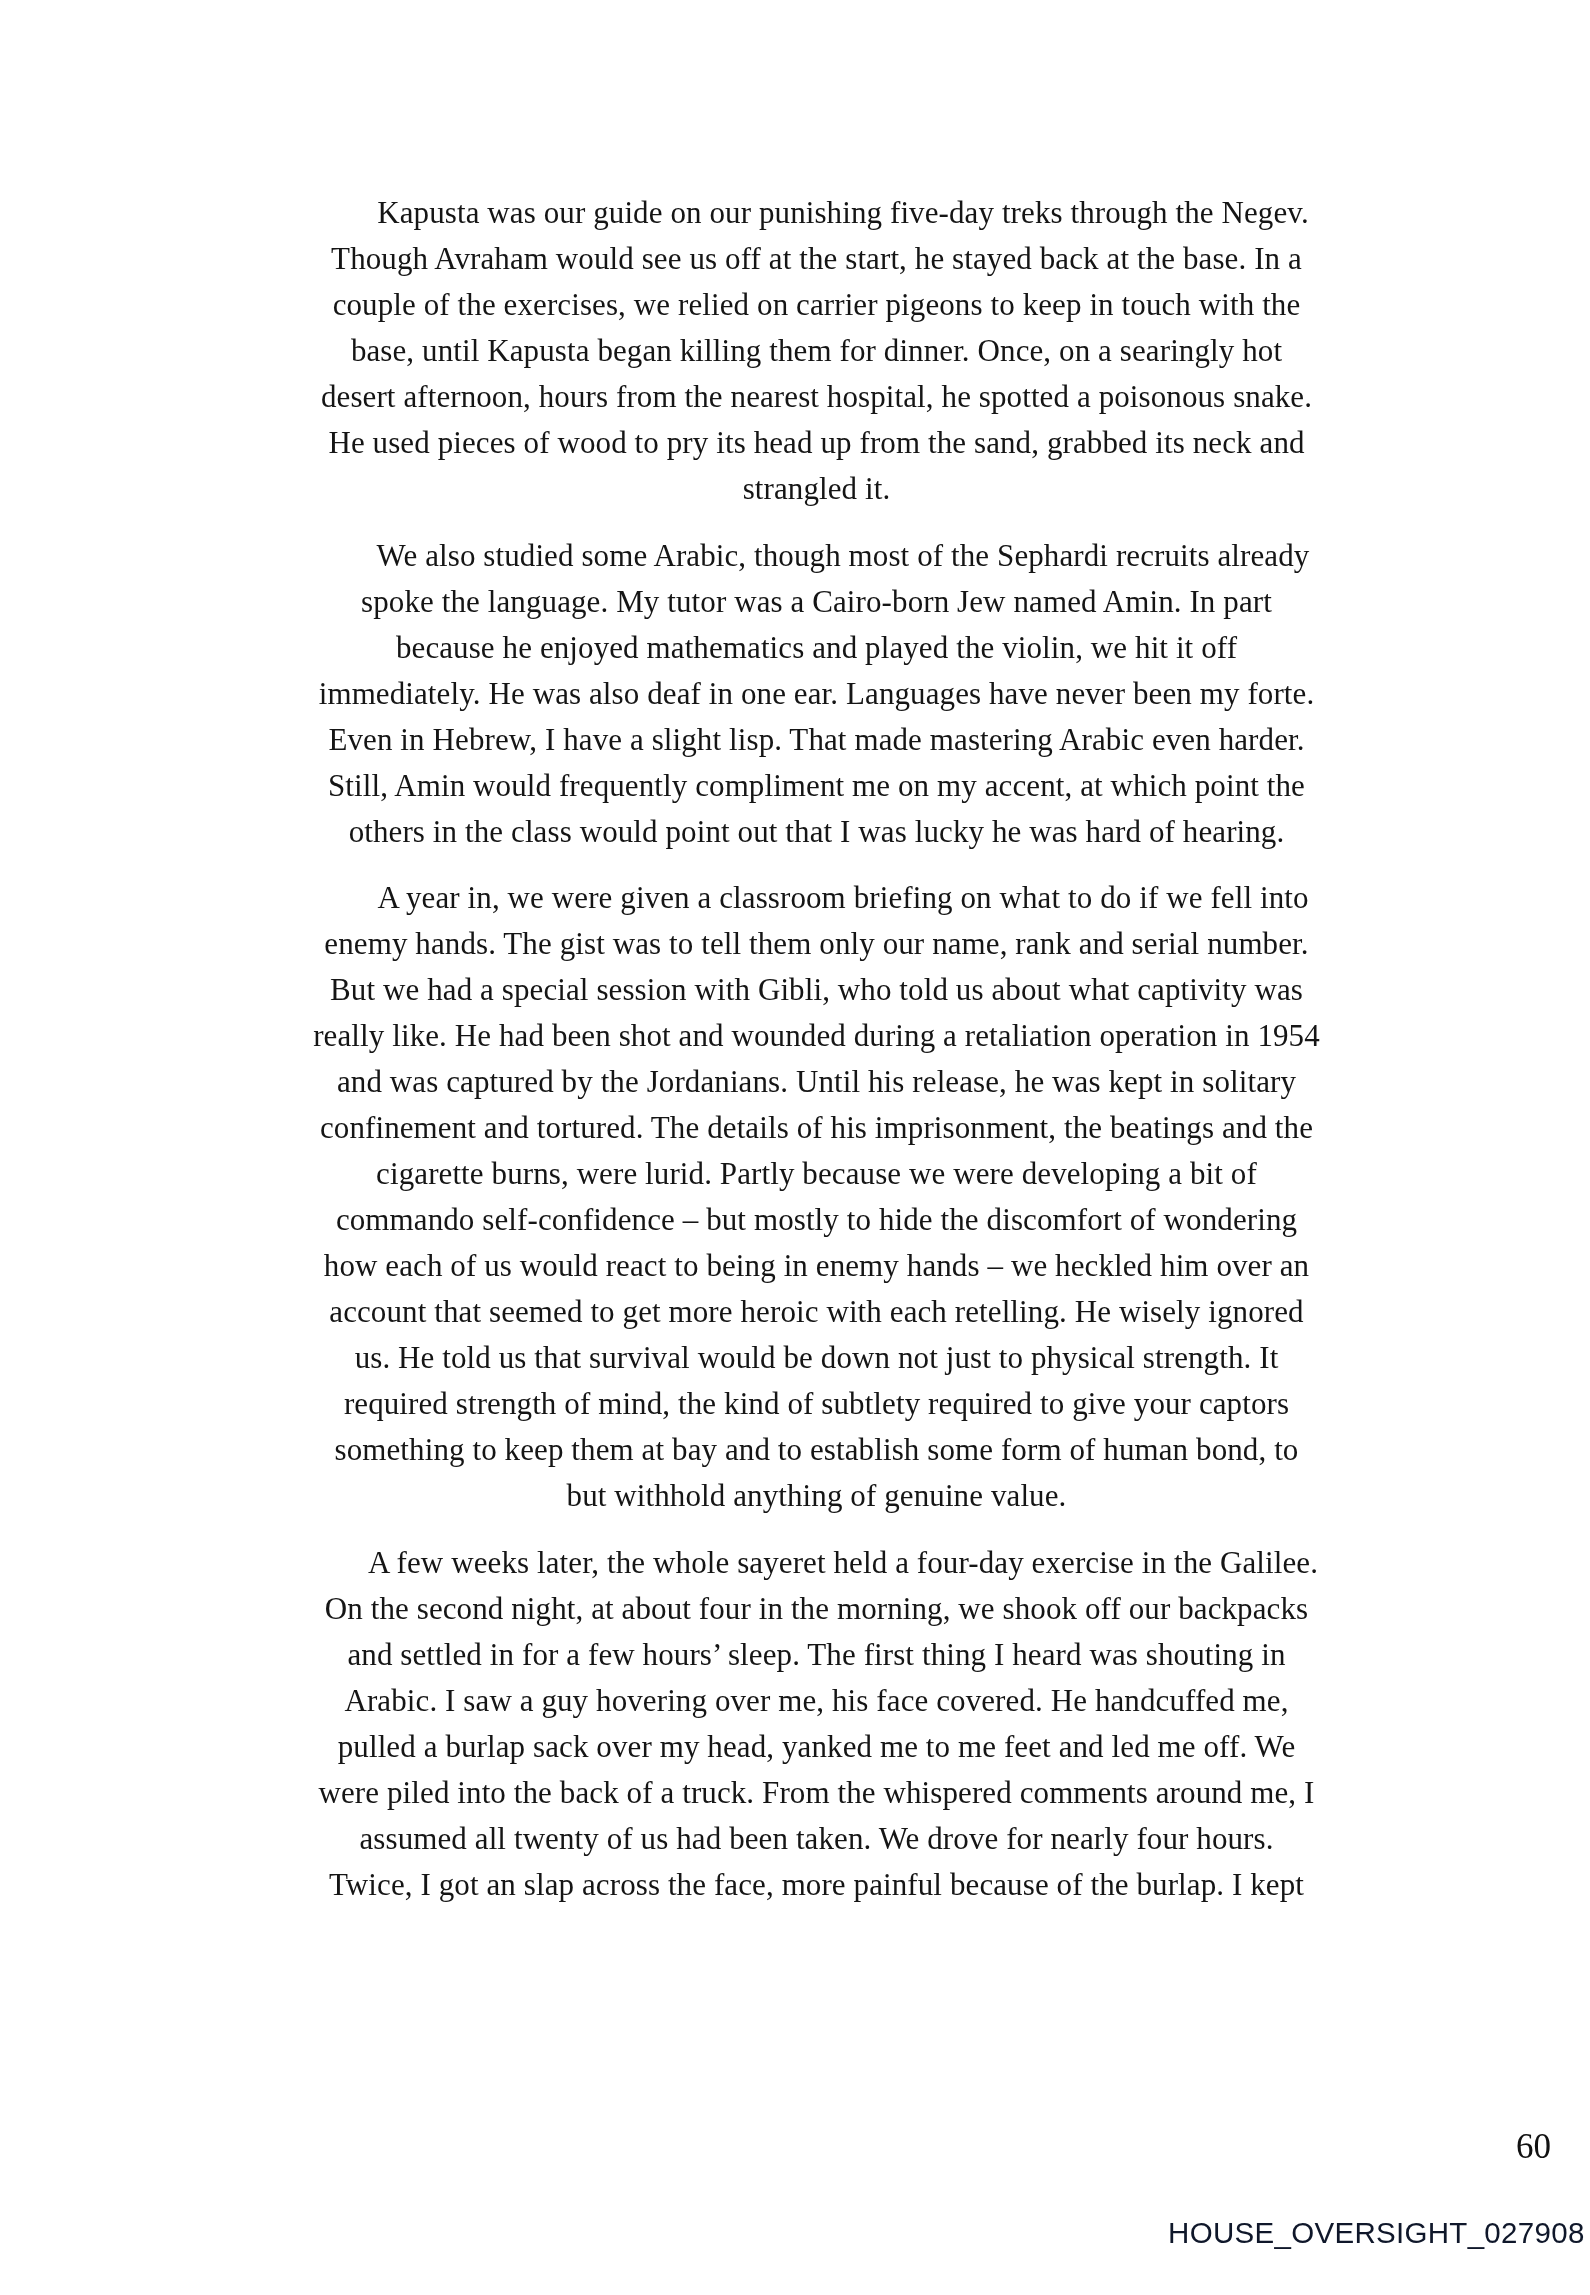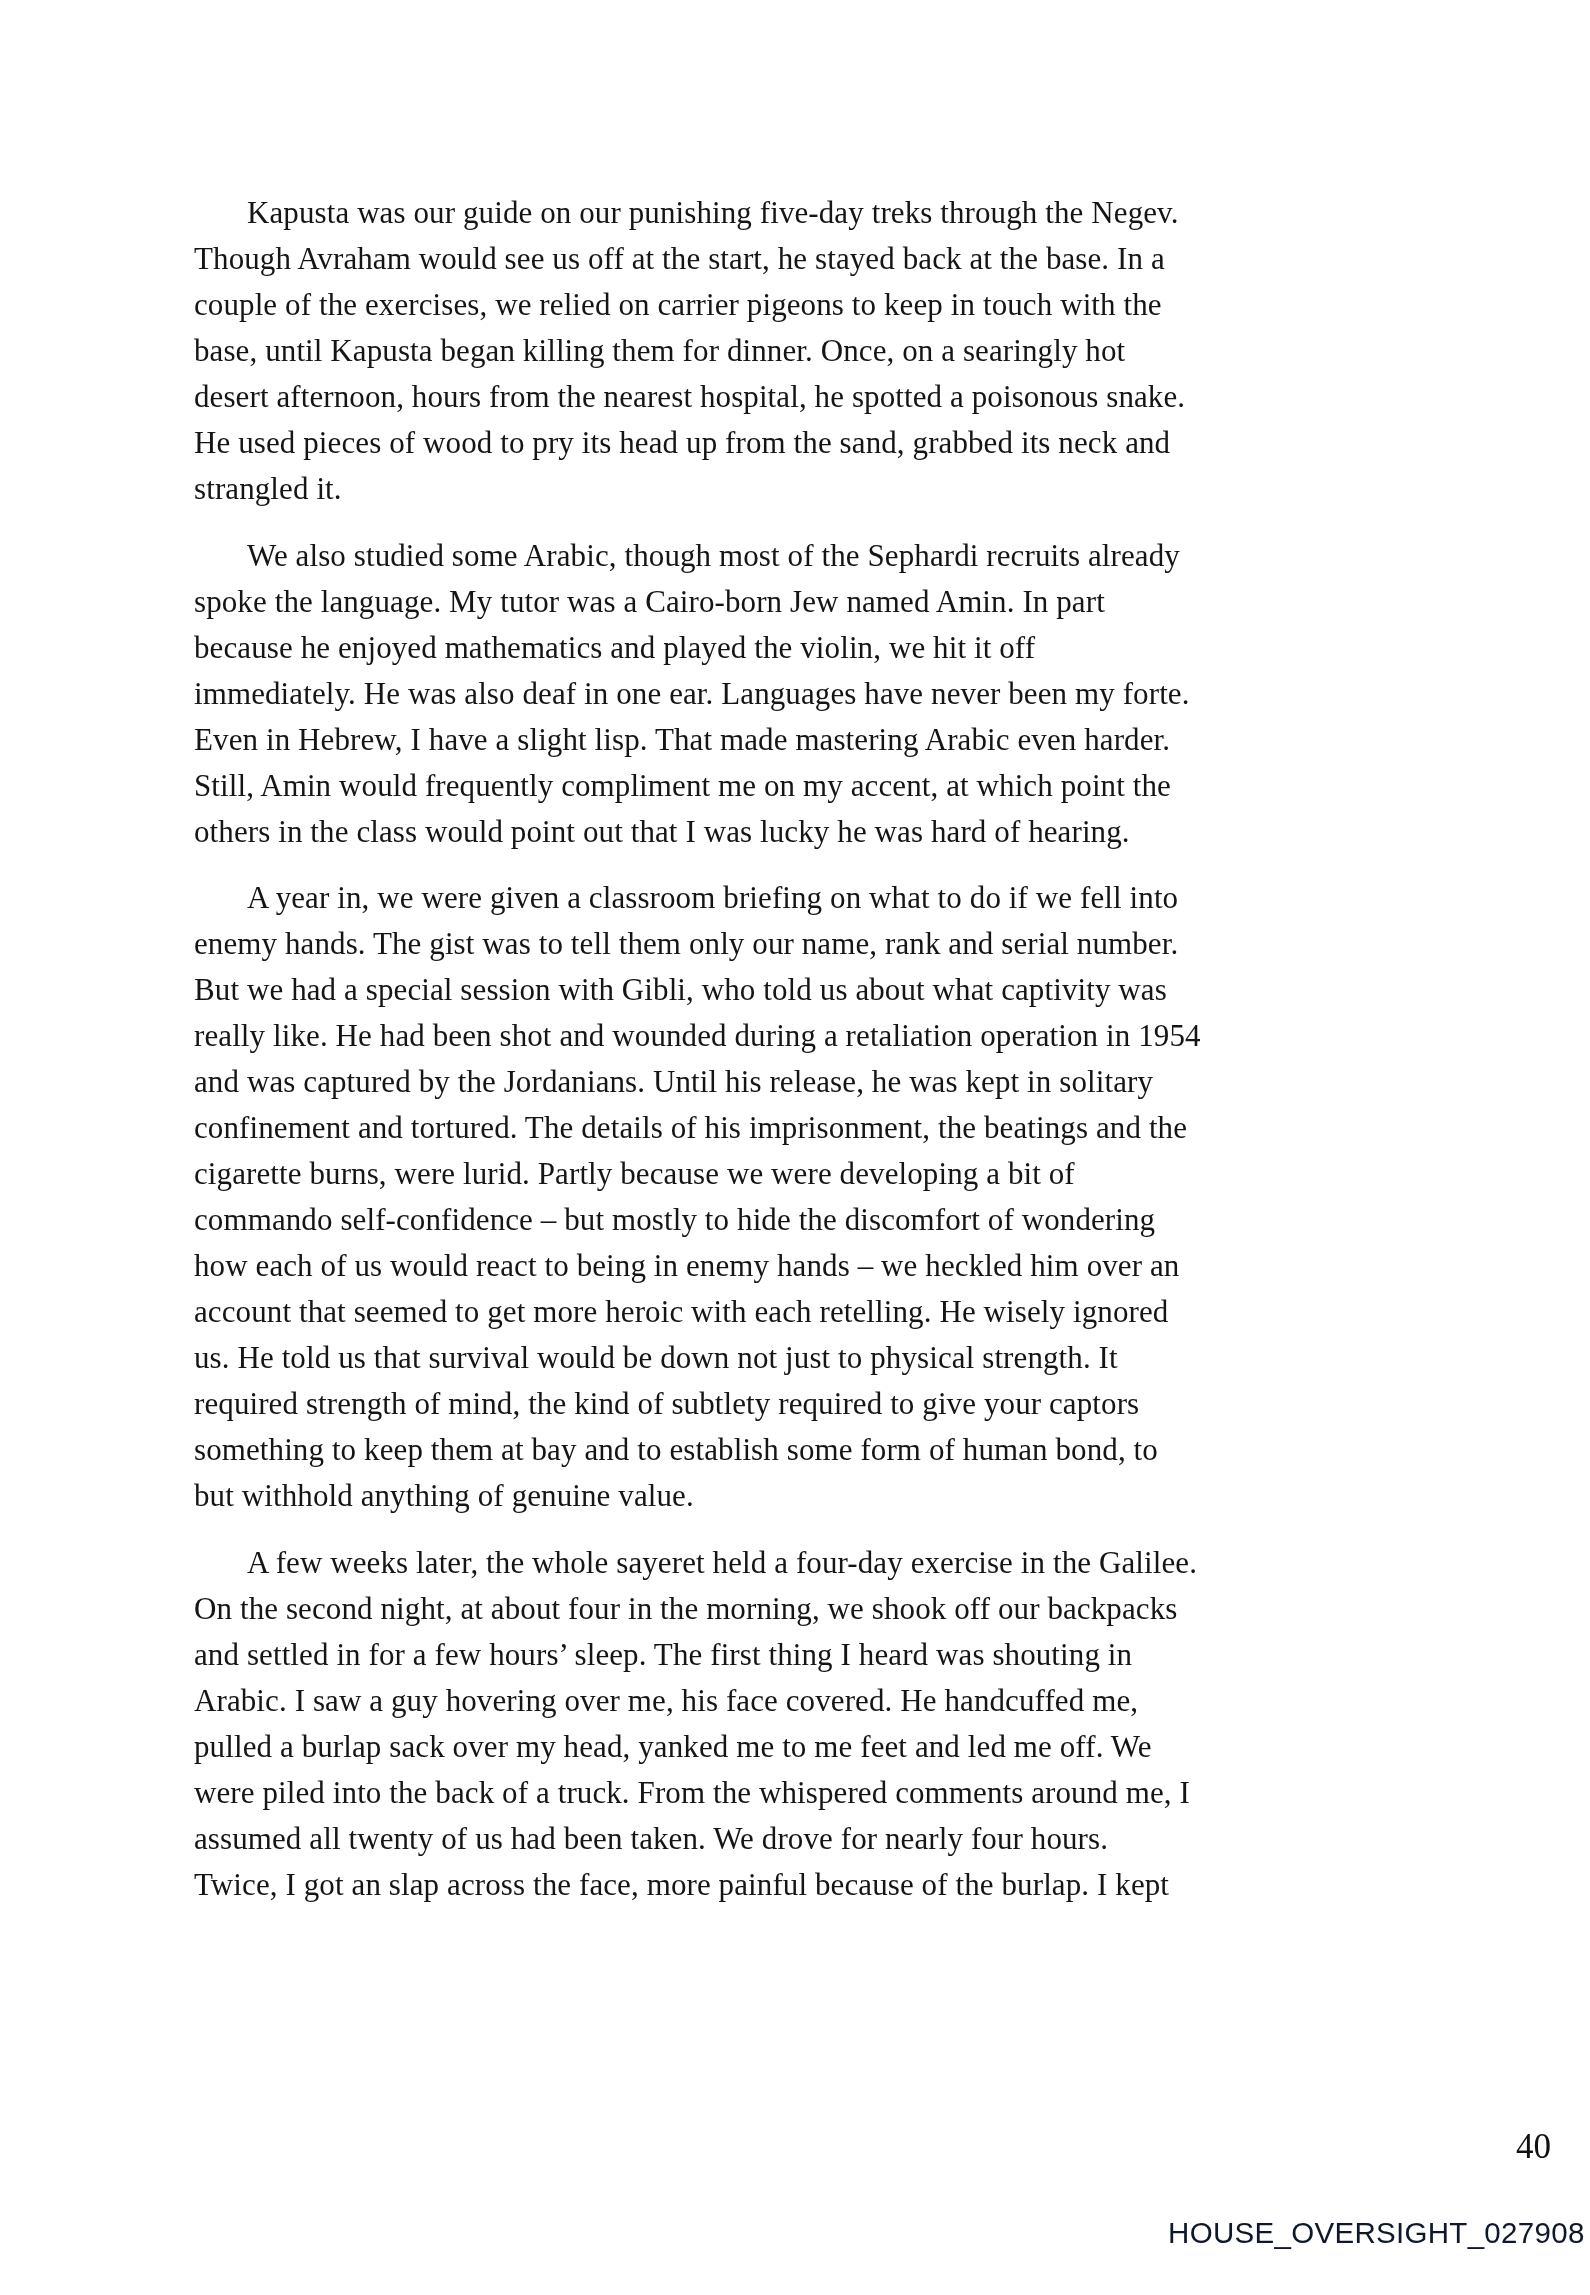--- a/index.html
+++ b/index.html
@@ -1,15 +1,15 @@
 <!DOCTYPE html>
 <html style="font-size:10.3px"><head>
 <meta charset="utf-8">
 <style>
-  * { margin: 0; padding: 0; box-sizing: border-box; }
+  * { margin: 0; padding: 0; box-sizing: border-box; text-align: center; }
   html, body {
     background: #ffffff;
   }
   .page {
     position: relative;
     width: 1591px;
     height: 2295px;
     background: #ffffff;
     overflow: hidden;
     font-family: "Liberation Serif", serif;
@@ -86,18 +86,18 @@
     <p>A few weeks later, the whole sayeret held a four-day exercise in the Galilee.
 On the second night, at about four in the morning, we shook off our backpacks
 and settled in for a few hours’ sleep. The first thing I heard was shouting in
 Arabic. I saw a guy hovering over me, his face covered. He handcuffed me,
 pulled a burlap sack over my head, yanked me to me feet and led me off. We
 were piled into the back of a truck. From the whispered comments around me, I
 assumed all twenty of us had been taken. We drove for nearly four hours.
 Twice, I got an slap across the face, more painful because of the burlap. I kept</p>
   </div>
 
-  <div class="page-number">40</div>
+  <div class="page-number">60</div>
 
   <div class="stamp">HOUSE_OVERSIGHT_027908</div>
 
 </div>
 
 
 </body></html>

